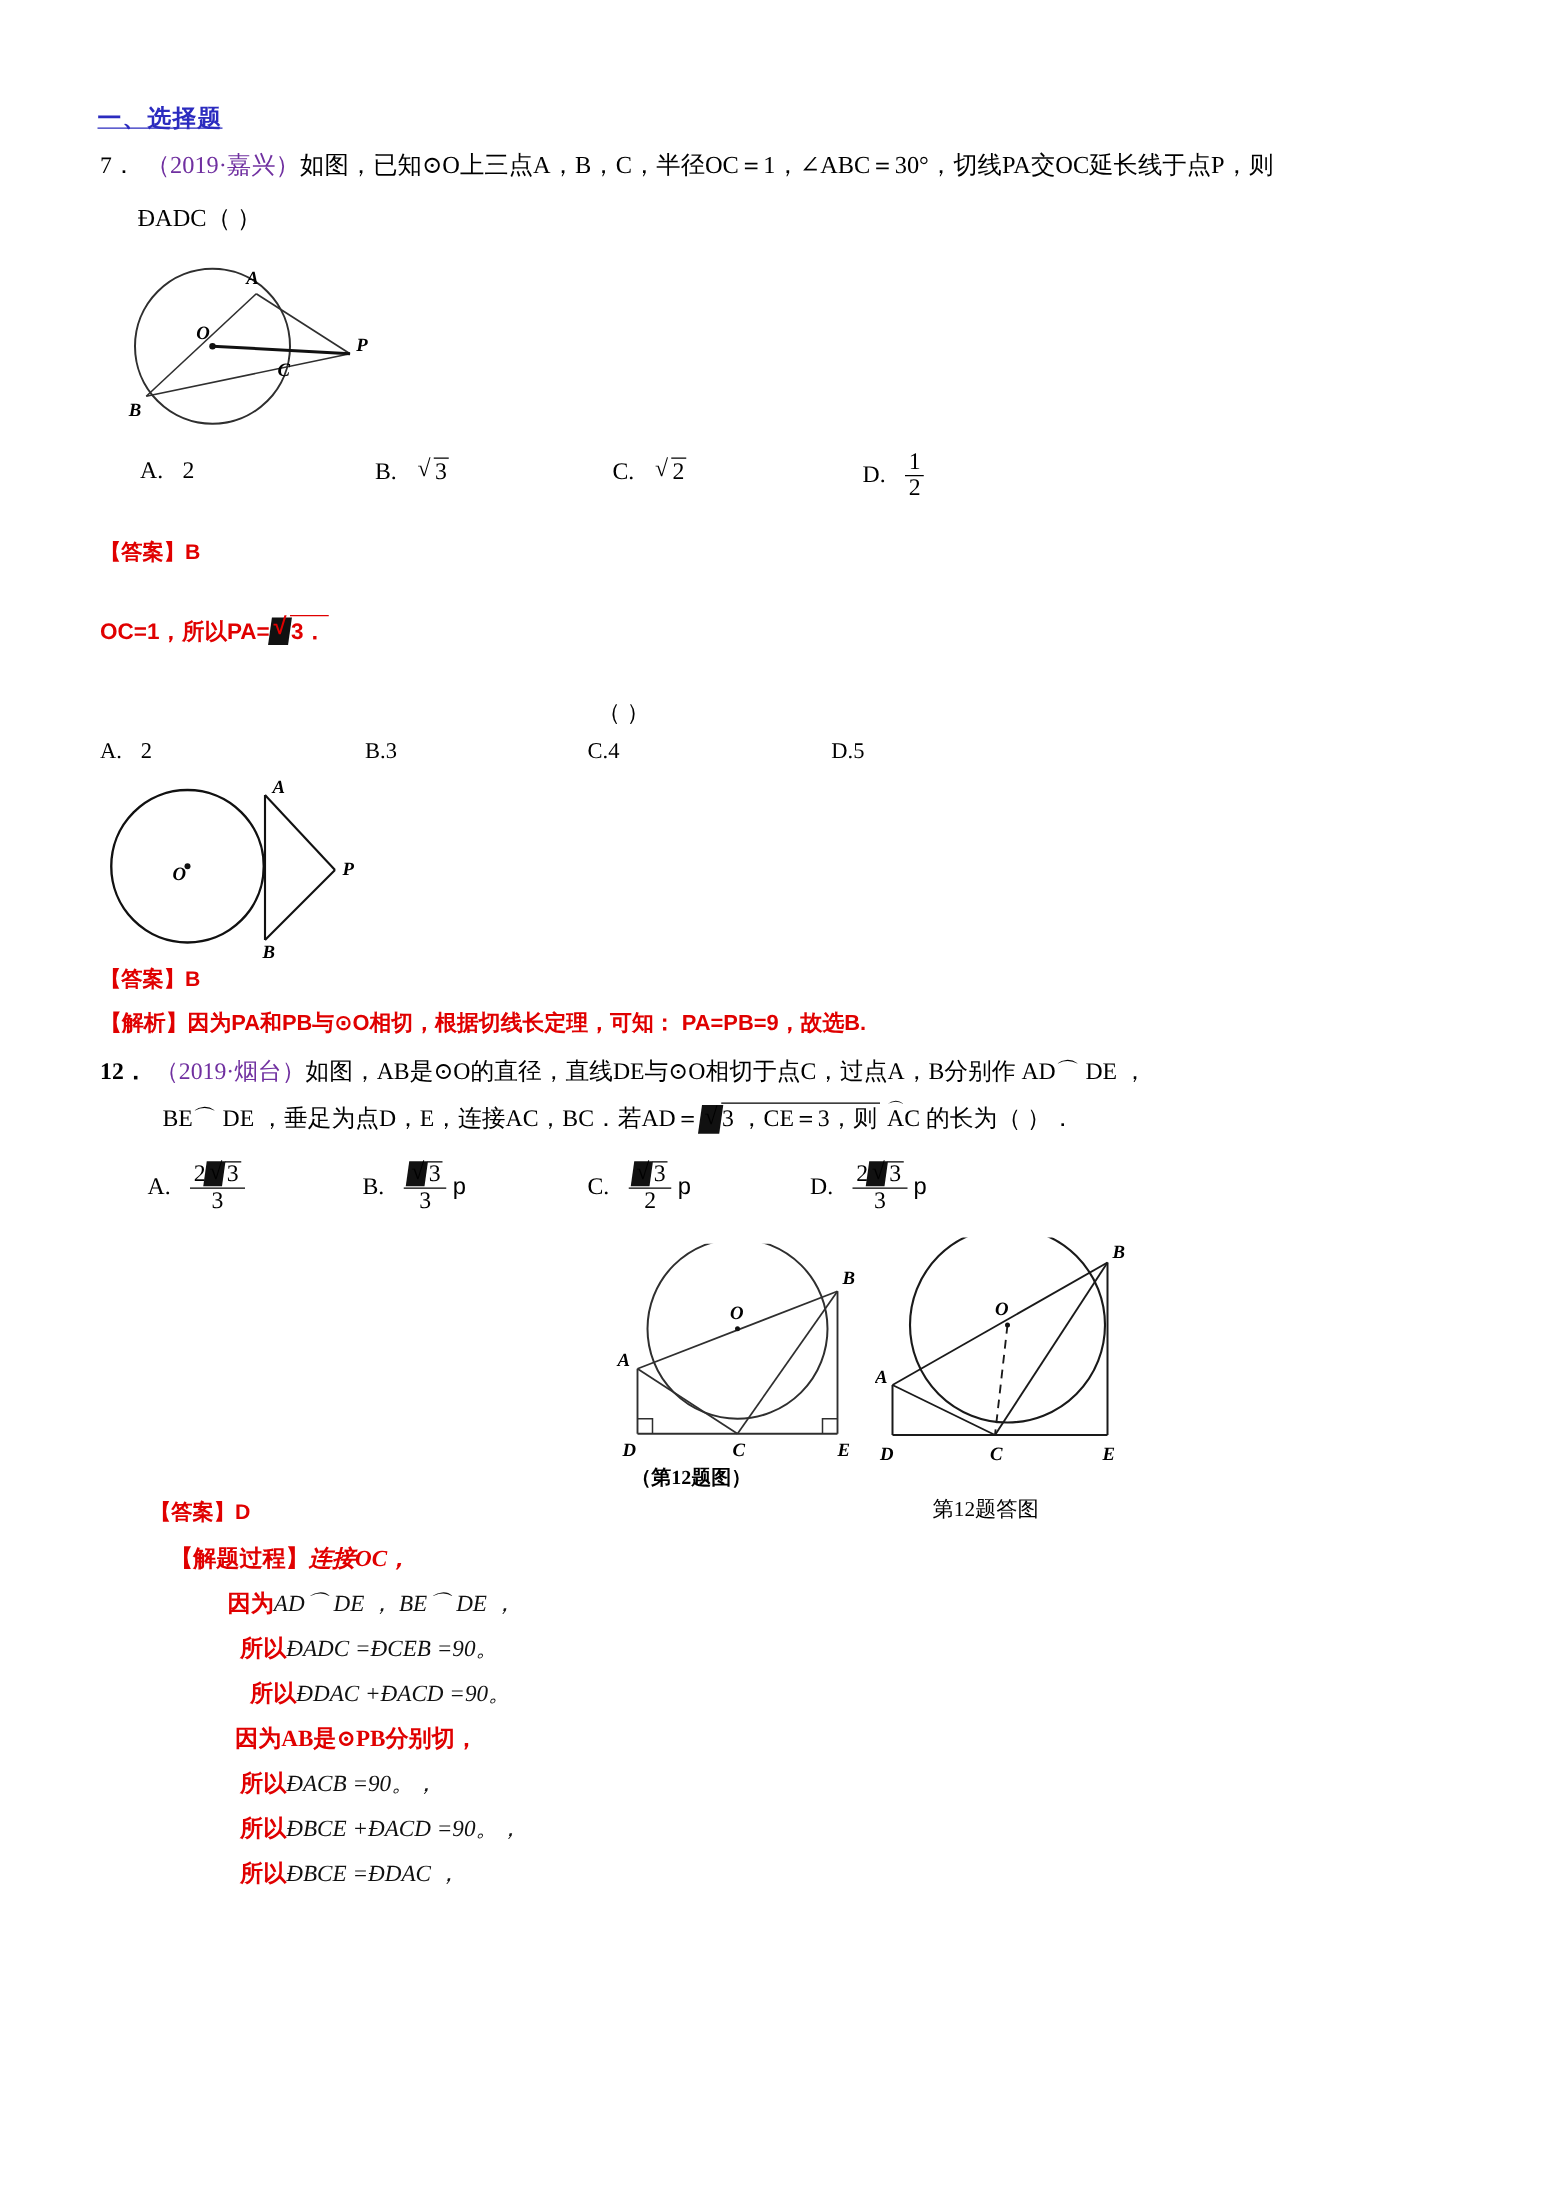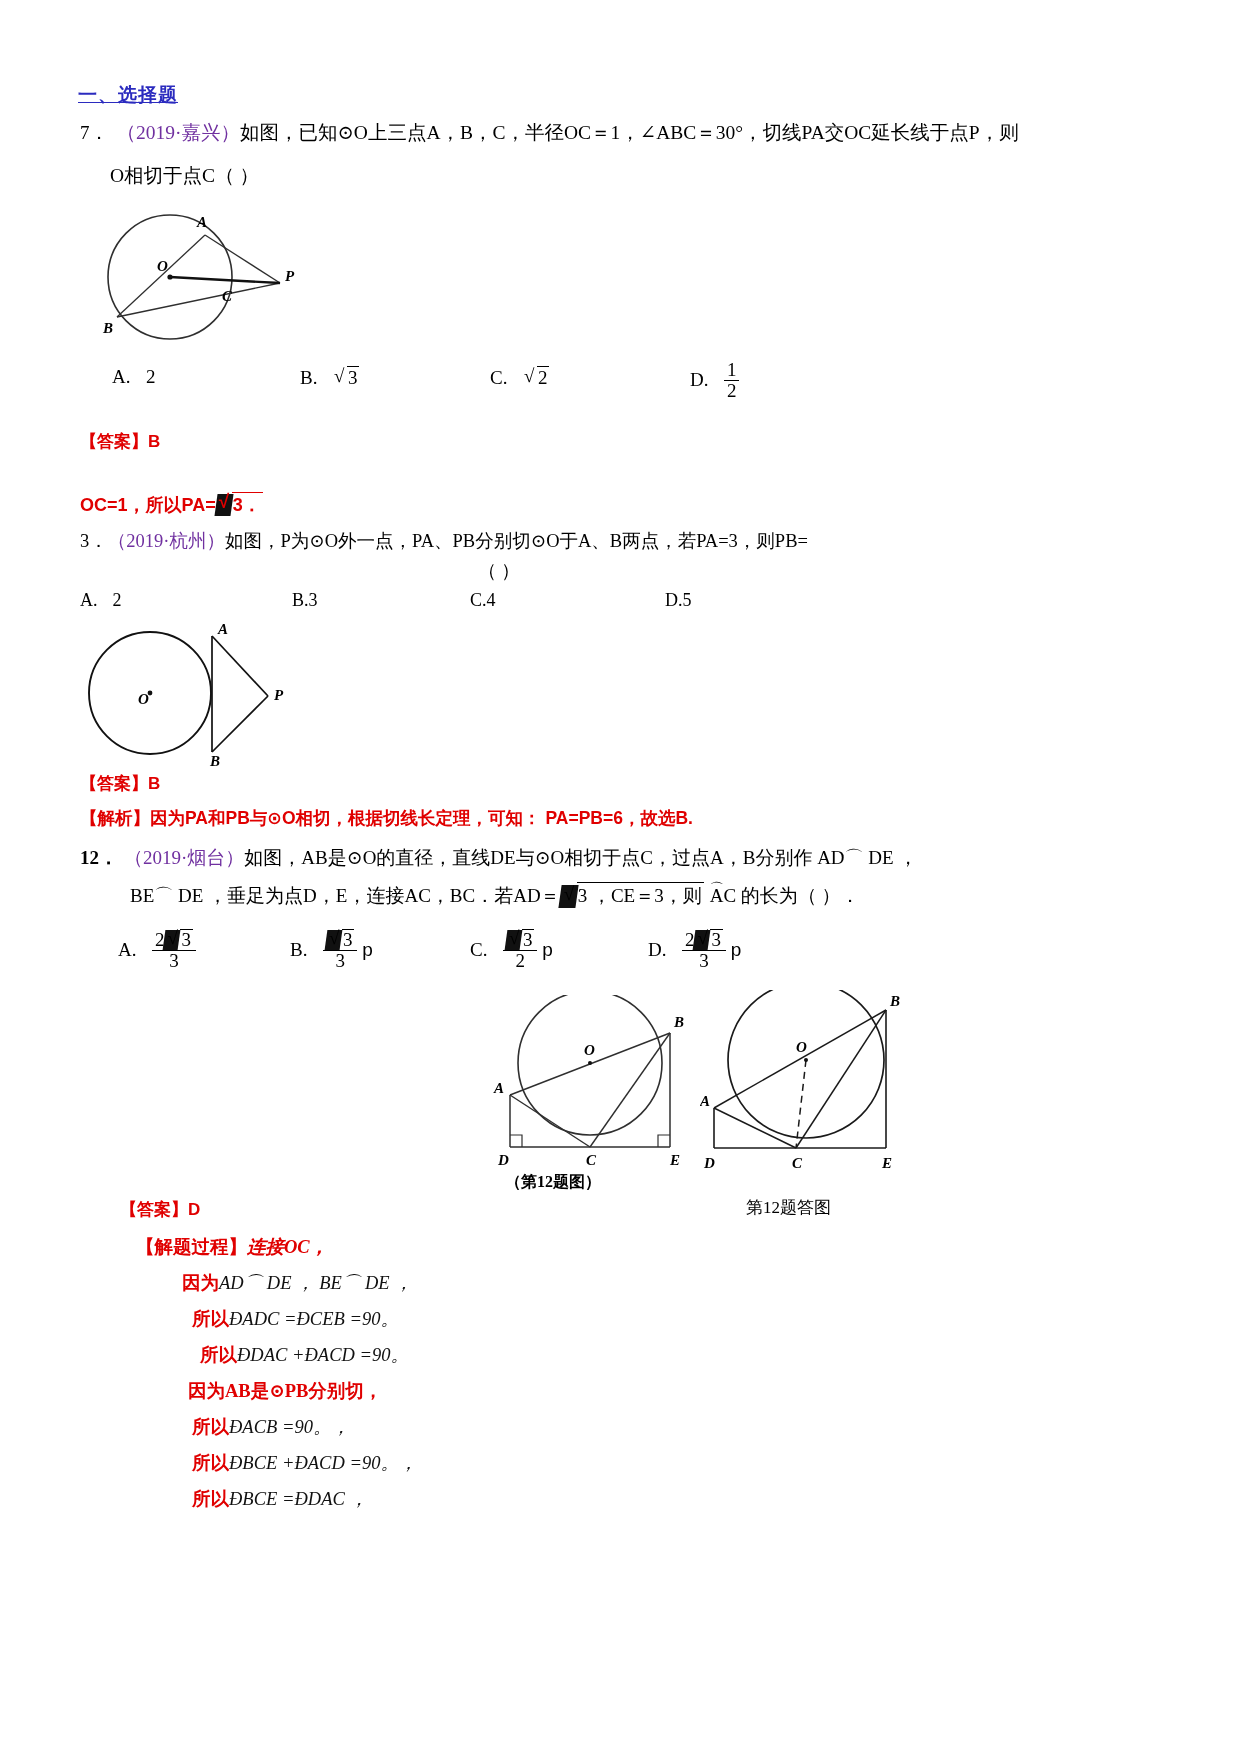--- a/index.html
+++ b/index.html
@@ -62,21 +62,21 @@
 </head>
 <body>
 
 <div class="page">
 
   <div class="abs sec-title" style="left:78px; top:82px;">一、选择题</div>
 
   <div class="abs qline nowrap" style="left:80px; top:120px;">
     <span class="qnum">7．</span><span style="display:inline-block;width:8px;"></span><span class="src">（2019·嘉兴）</span><span>如图，已知⊙O上三点A，B，C，半径OC＝1，∠ABC＝30°，切线PA交OC延长线于点P，则</span>
   </div>
-  <div class="abs qline nowrap" style="left:110px; top:163px;">O相切于点C（    ）</div>
+  <div class="abs qline nowrap" style="left:110px; top:163px;">ÐADC（    ）</div>
 
   <div class="abs" style="left:95px; top:205px;">
     <svg width="230" height="145" viewBox="0 0 230 145">
       <circle cx="75" cy="72" r="62" fill="none" stroke="#2f2f2f" stroke-width="1.6"></circle>
 
       <line x1="22" y1="112" x2="110" y2="30" stroke="#2f2f2f" stroke-width="1.3"></line>
 
       <line x1="110" y1="30" x2="185" y2="78" stroke="#2f2f2f" stroke-width="1.3"></line>
 
       <line x1="22" y1="112" x2="185" y2="78" stroke="#2f2f2f" stroke-width="1.3"></line>
@@ -118,23 +118,20 @@
   </div>
 
   <div class="abs ansline" style="left:80px; top:430px;">
     <span>【答案】</span><span>B</span>
   </div>
 
   <div class="abs expl" style="left:80px; top:492px;">
     <span>OC=1，所以PA=</span><span class="blob" style="width:16px;height:22px;vertical-align:-5px;transform:skewX(-8deg);"></span><span class="sqrt" style="margin-left:-13px;"><span class="rad">3．</span></span>
   </div>
 
-  <div class="abs qline nowrap" style="left:80px; top:528px; font-size:18.5px;">
-    <span>3．</span><span class="src">（2019·杭州）</span><span>如图，P为⊙O外一点，PA、PB分别切⊙O于A、B两点，若PA=3，则PB=</span>
-  </div>
   <div class="abs qline" style="left:478px; top:558px; font-size:18.5px;">（      ）</div>
 
   <div class="abs" style="left:0; top:590px; width:1241px; height:30px; font-size:18px;">
     <div class="opt" style="left:80px; top:0;">
       <span>A.</span>
       <span style="display:inline-block;width:6px;"></span>
       <span>2</span>
     </div>
     <div class="opt" style="left:292px; top:0;">
       <span>B.</span><span>3</span>
@@ -158,21 +155,21 @@
       <text class="pt-label" x="138" y="148">B</text>
       <text class="pt-label" x="66" y="86">O</text>
       <text class="pt-label" x="202" y="82">P</text>
     </svg>
   </div>
 
   <div class="abs ansline" style="left:80px; top:772px;">
     <span>【答案】</span><span>B</span>
   </div>
   <div class="abs expl" style="left:80px; top:806px; font-size:17.5px;">
-    <span>【解析】</span><span>因为PA和PB与⊙O相切，根据切线长定理，可知： PA=PB=6，故选B.</span>
+    <span>【解析】</span><span>因为PA和PB与⊙O相切，根据切线长定理，可知： PA=PB=9，故选B.</span>
   </div>
 
   <div class="abs qline nowrap" style="left:80px; top:845px; font-size:19px;">
     <span class="bold">12．</span><span style="display:inline-block;width:6px;"></span><span class="src">（2019·烟台）</span><span>如图，AB是⊙O的直径，直线DE与⊙O相切于点C，过点A，B分别作 AD⌒ DE ，</span>
   </div>
 
   <div class="abs qline nowrap" style="left:130px; top:882px; font-size:19px;">
     <span>BE⌒ DE ，垂足为点D，E，连接AC，BC．若AD＝</span><span class="blob" style="width:17px;height:23px;vertical-align:-6px;transform:skewX(-8deg);"></span><span class="sqrt" style="margin-left:-13px;"><span class="rad">3 ，CE＝3，则</span></span><span style="display:inline-block;width:6px;"></span><span style="position:relative;"><span style="position:absolute;left:0;top:-9px;font-size:14px;">⌒</span><span>AC 的长为（       ）．</span></span>
   </div>
 

